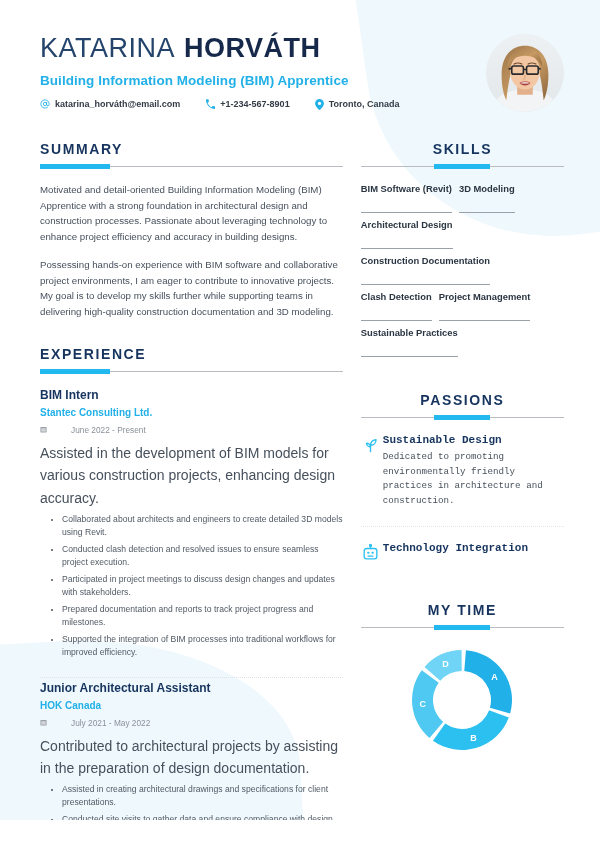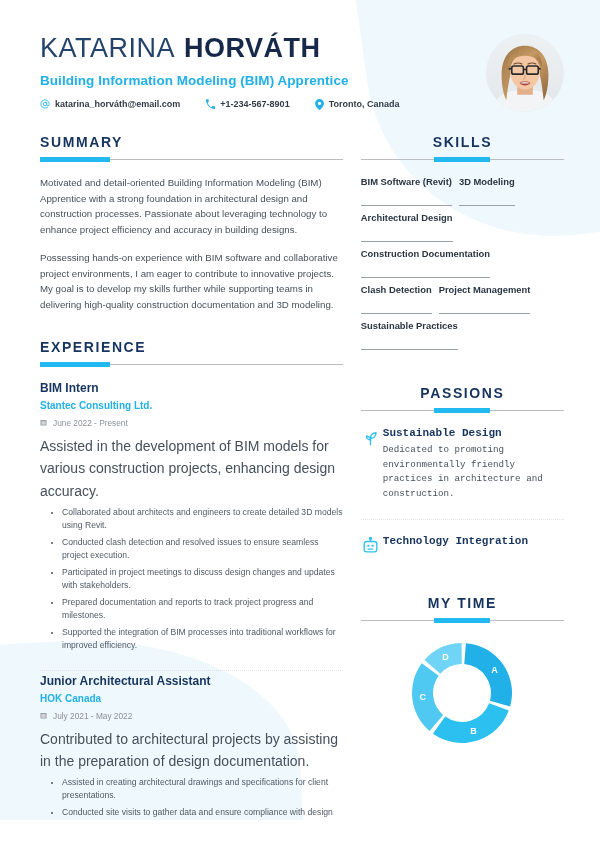--- a/index.html
+++ b/index.html
@@ -88,21 +88,21 @@
   }
   .avatar svg { display: block; width: 100%; height: 100%; }
 
   
   .cols { display: flex; padding: 0 36px 0 40px; margin-top: 12px; }
   .col-left  { width: 322px; padding-right: 18px; }
   .col-right { width: 204px; }
 
   
   .sec { margin-top: 20px; }
-  .sec:first-child { margin-top: 0; }
+  .sec:first-child { margin-top: 7px; }
 
   .sec-title {
     font-size: 14px;
     font-weight: 700;
     letter-spacing: 1.6px;
     color: #16345e;
   }
   .col-right .sec-title { text-align: center; }
 
   .rule {
@@ -146,21 +146,21 @@
   .job-company {
     font-size: 10px;
     font-weight: 700;
     color: #21b0e8;
     margin-top: 5px;
   }
   .job-date {
     margin-top: 7px;
     display: flex;
     align-items: center;
-    gap: 6px;
+    gap: 24px;
     font-size: 8.3px;
     color: #8a9099;
   }
   .job-date svg { display: block; flex: none; }
   .job-desc {
     margin-top: 7px;
     font-size: 14px;
     line-height: 1.6;
     color: #46505c;
   }

